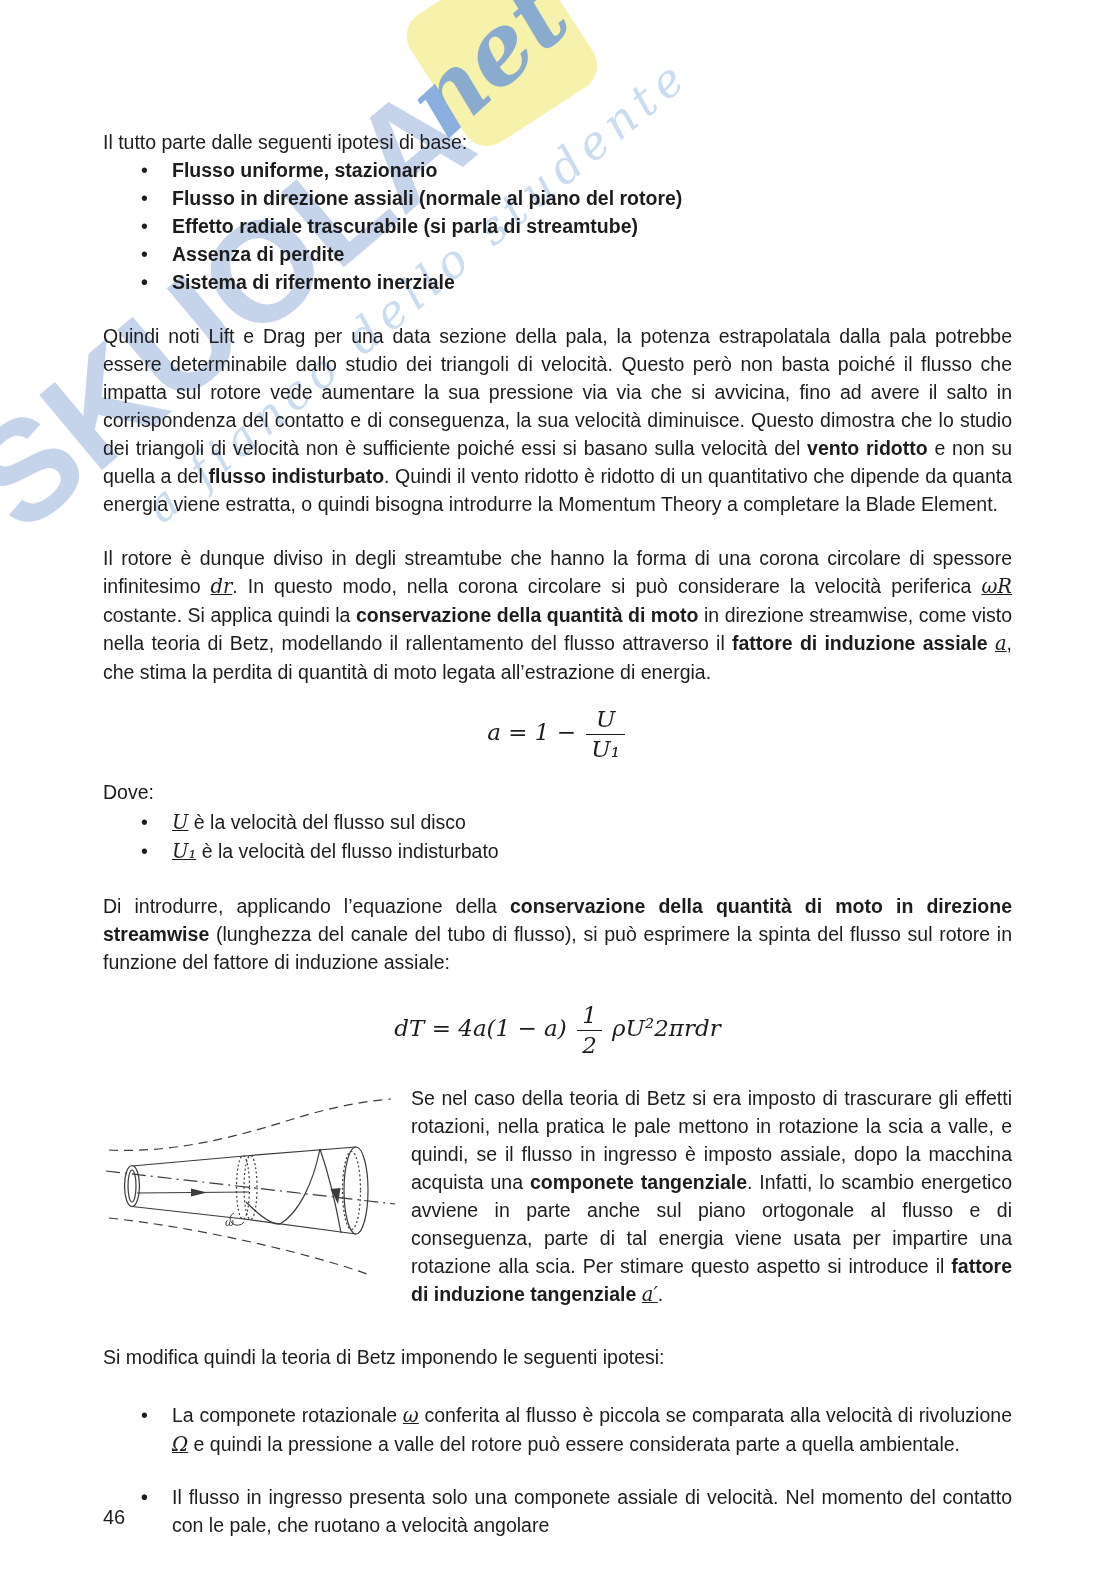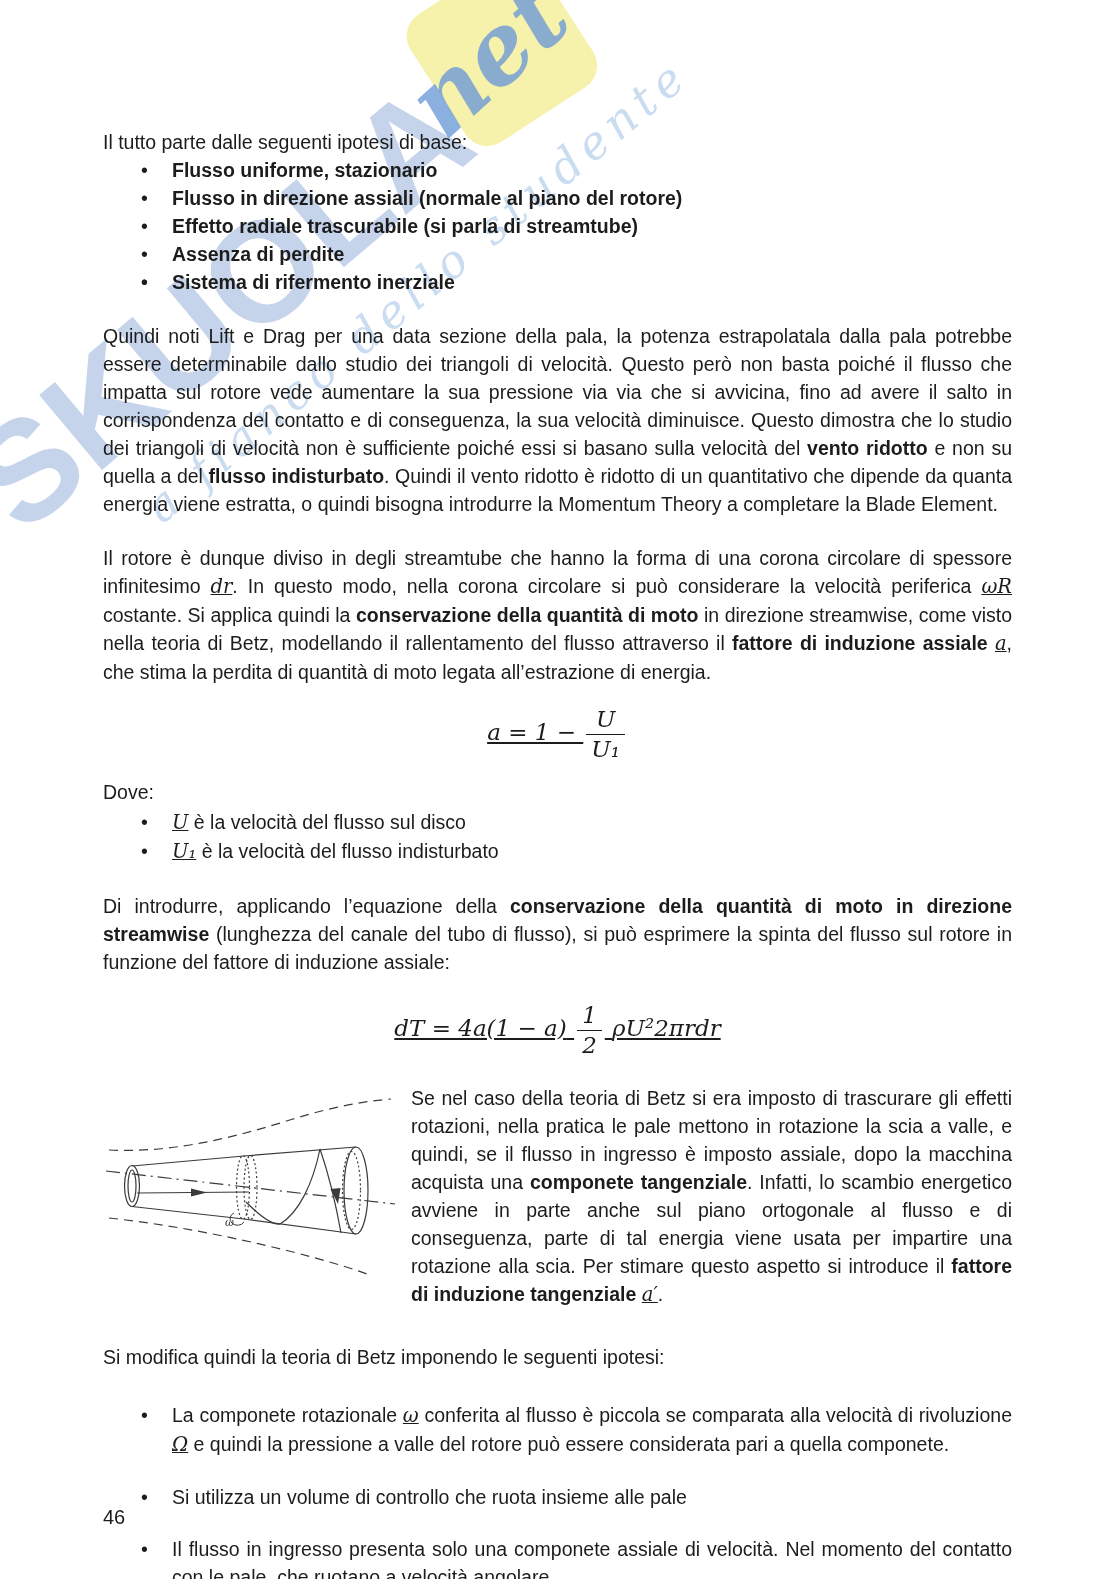--- a/index.html
+++ b/index.html
@@ -53,21 +53,21 @@
   .mt-para   { margin-top:26px; }
 
   ul.doclist { list-style:none; margin:0; padding:0; }
   ul.doclist li { position:relative; padding-left:69px; text-align:justify; }
   ul.doclist li .dot { position:absolute; left:38px; top:0; }
   ul.gap li + li { margin-top:24px; }
 
   .formula {
     text-align:center; margin:16px 0 14px 0;
     font-family:"DejaVu Serif", serif; font-style:italic;
-    font-size:23px; line-height:1.2;text-decoration:underline;
+    font-size:23px; line-height:1.2;
   }
   .frac { display:inline-block; vertical-align:-0.75em; text-align:center; margin:0 3px; }
   .frac .num { display:block; padding:0 5px 1px 5px; border-bottom:1.6px solid #1c1c1c; }
   .frac .den { display:block; padding:1px 5px 0 5px; }
 
   .figrow { display:flex; margin-top:24px; }
   .fig { flex:0 0 296px; padding-top:2px; }
   .figtext { flex:1; padding-left:12px; text-align:justify; }
 
   .pagenum { position:absolute; left:103px; top:1506px; z-index:2; font-size:20px; }
@@ -153,22 +153,22 @@
           </g>
           <text x="122" y="140" font-family="DejaVu Serif, serif" font-style="italic" font-size="11" fill="#3b3b3b">ω</text>
         </svg>
       </div>
       <div class="figtext"><span>Se nel caso della teoria di Betz si era imposto di trascurare gli effetti rotazioni, nella pratica le pale mettono in rotazione la scia a valle, e quindi, se il flusso in ingresso è imposto assiale, dopo la macchina acquista una </span><span class="b">componete tangenziale</span><span>. Infatti, lo scambio energetico avviene in parte anche sul piano ortogonale al flusso e di conseguenza, parte di tal energia viene usata per impartire una rotazione alla scia. Per stimare questo aspetto si introduce il </span><span class="b">fattore di induzione tangenziale</span><span> </span><span class="m">a′</span><span>.</span></div>
     </div>
 
     <p class="para" style="margin-top:34px">Si modifica quindi la teoria di Betz imponendo le seguenti ipotesi:</p>
 
     <ul class="doclist gap" style="margin-top:30px">
-      <li><span class="dot">•</span><span><span>La componete rotazionale </span><span class="m">ω</span><span> conferita al flusso è piccola se comparata alla velocità di rivoluzione </span><span class="m">Ω</span><span> e quindi la pressione a valle del rotore può essere considerata pari a quella componete.</span></span></li>
-      <li><span class="dot">•</span><span><span>Si utilizza un volume di controllo che ruota insieme alle pale</span></span></li>
+      <li><span class="dot">•</span><span><span>La componete rotazionale </span><span class="m">ω</span><span> conferita al flusso è piccola se comparata alla velocità di rivoluzione </span><span class="m">Ω</span><span> e quindi la pressione a valle del rotore può essere considerata parte a quella ambientale.</span></span></li>
+      <li><span class="dot">•</span></li>
       <li><span class="dot">•</span><span><span>Il flusso in ingresso presenta solo una componete assiale di velocità. Nel momento del contatto con le pale, che ruotano a velocità angolare </span></span></li>
     </ul>
 
   </div>
 
   <div class="pagenum">46</div>
 
 </div>
 
 </body></html>

